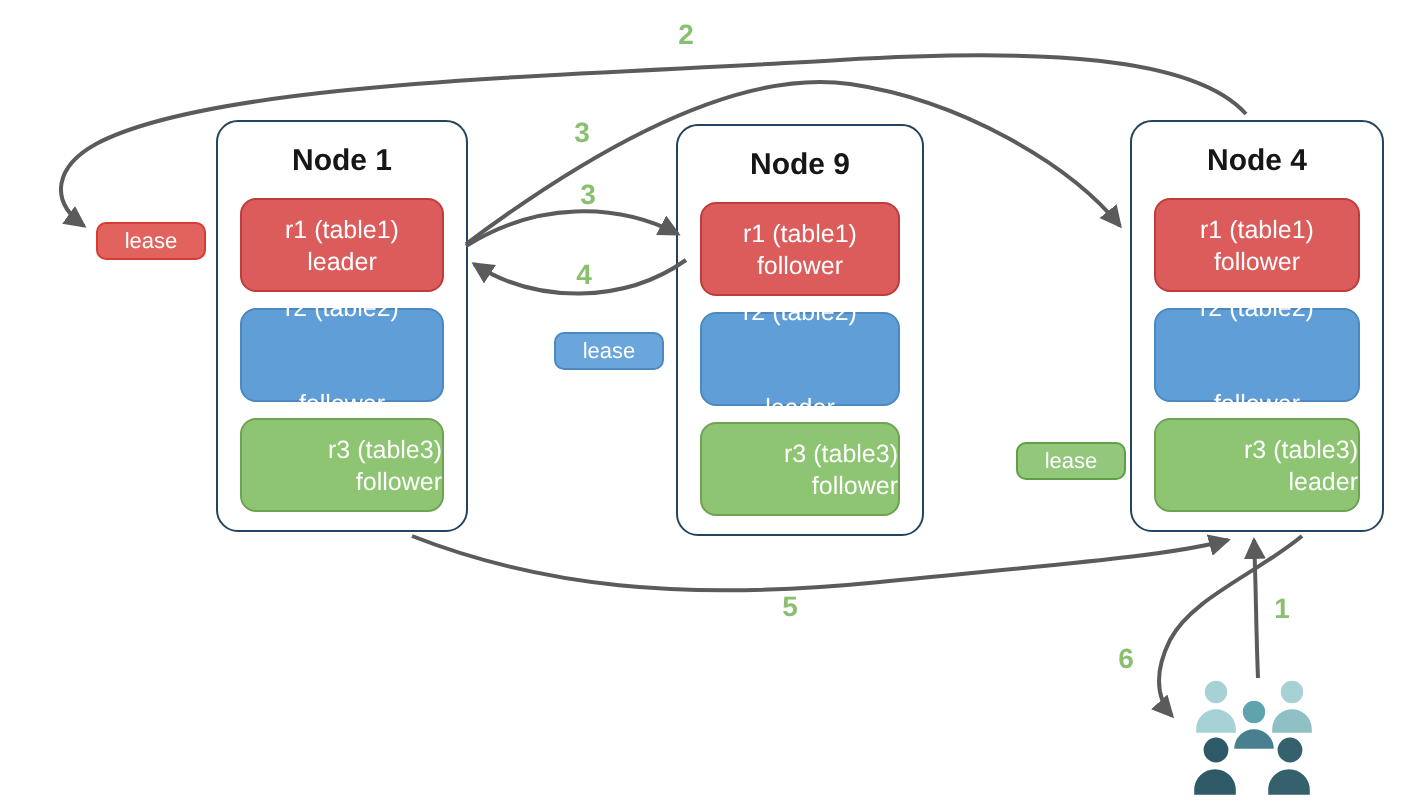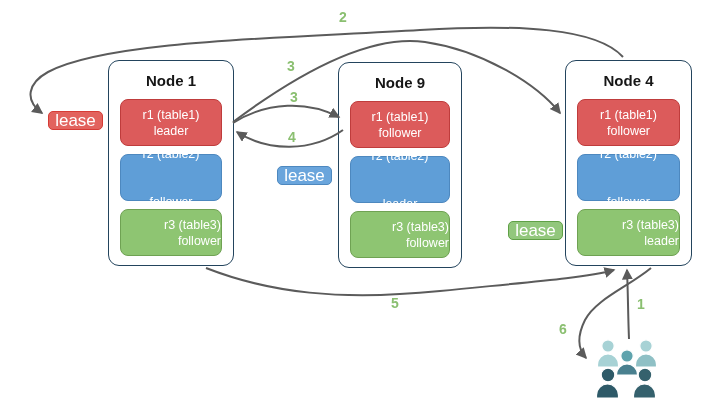--- a/index.html
+++ b/index.html
@@ -20,21 +20,21 @@
     box-sizing:border-box;display:flex;flex-direction:column;justify-content:center;
     text-align:center;color:#ffffff;font-size:12.5px;line-height:16px;
   }
   .replica.r1{top:38px}.replica.r2{top:93px}.replica.r3{top:148px}
   .replica.red{background:#dc5b5b;border:1px solid #bf3c3c;}
   .replica.blue{background:#5f9ed7;border:1px solid #4d88bf;gap:32px;}
   .replica.green{background:#8ec572;border:1px solid #6fa253;text-align:right;}
   .lease{
     position:absolute;width:55px;height:19px;border-radius:5px;box-sizing:border-box;
     display:flex;align-items:center;justify-content:center;
-    color:#ffffff;font-size:17px;
+    color:#ffffff;font-size:11px;
   }
   .lease.red{left:48px;top:111px;background:#e2635e;border:1.6px solid #d63b35;}
   .lease.blue{left:277px;top:166px;background:#6aa5dc;border:1.6px solid #4d88bf;}
   .lease.green{left:508px;top:221px;background:#92c77c;border:1.6px solid #5fa046;}
   .step{
     position:absolute;width:18px;text-align:center;
     font-size:14px;font-weight:bold;color:#8abf70;
   }
   svg.arrows{position:absolute;left:0;top:0;pointer-events:none;}
   svg.arrows path.arrow{fill:none;stroke:#5b5b5b;stroke-width:2;}

